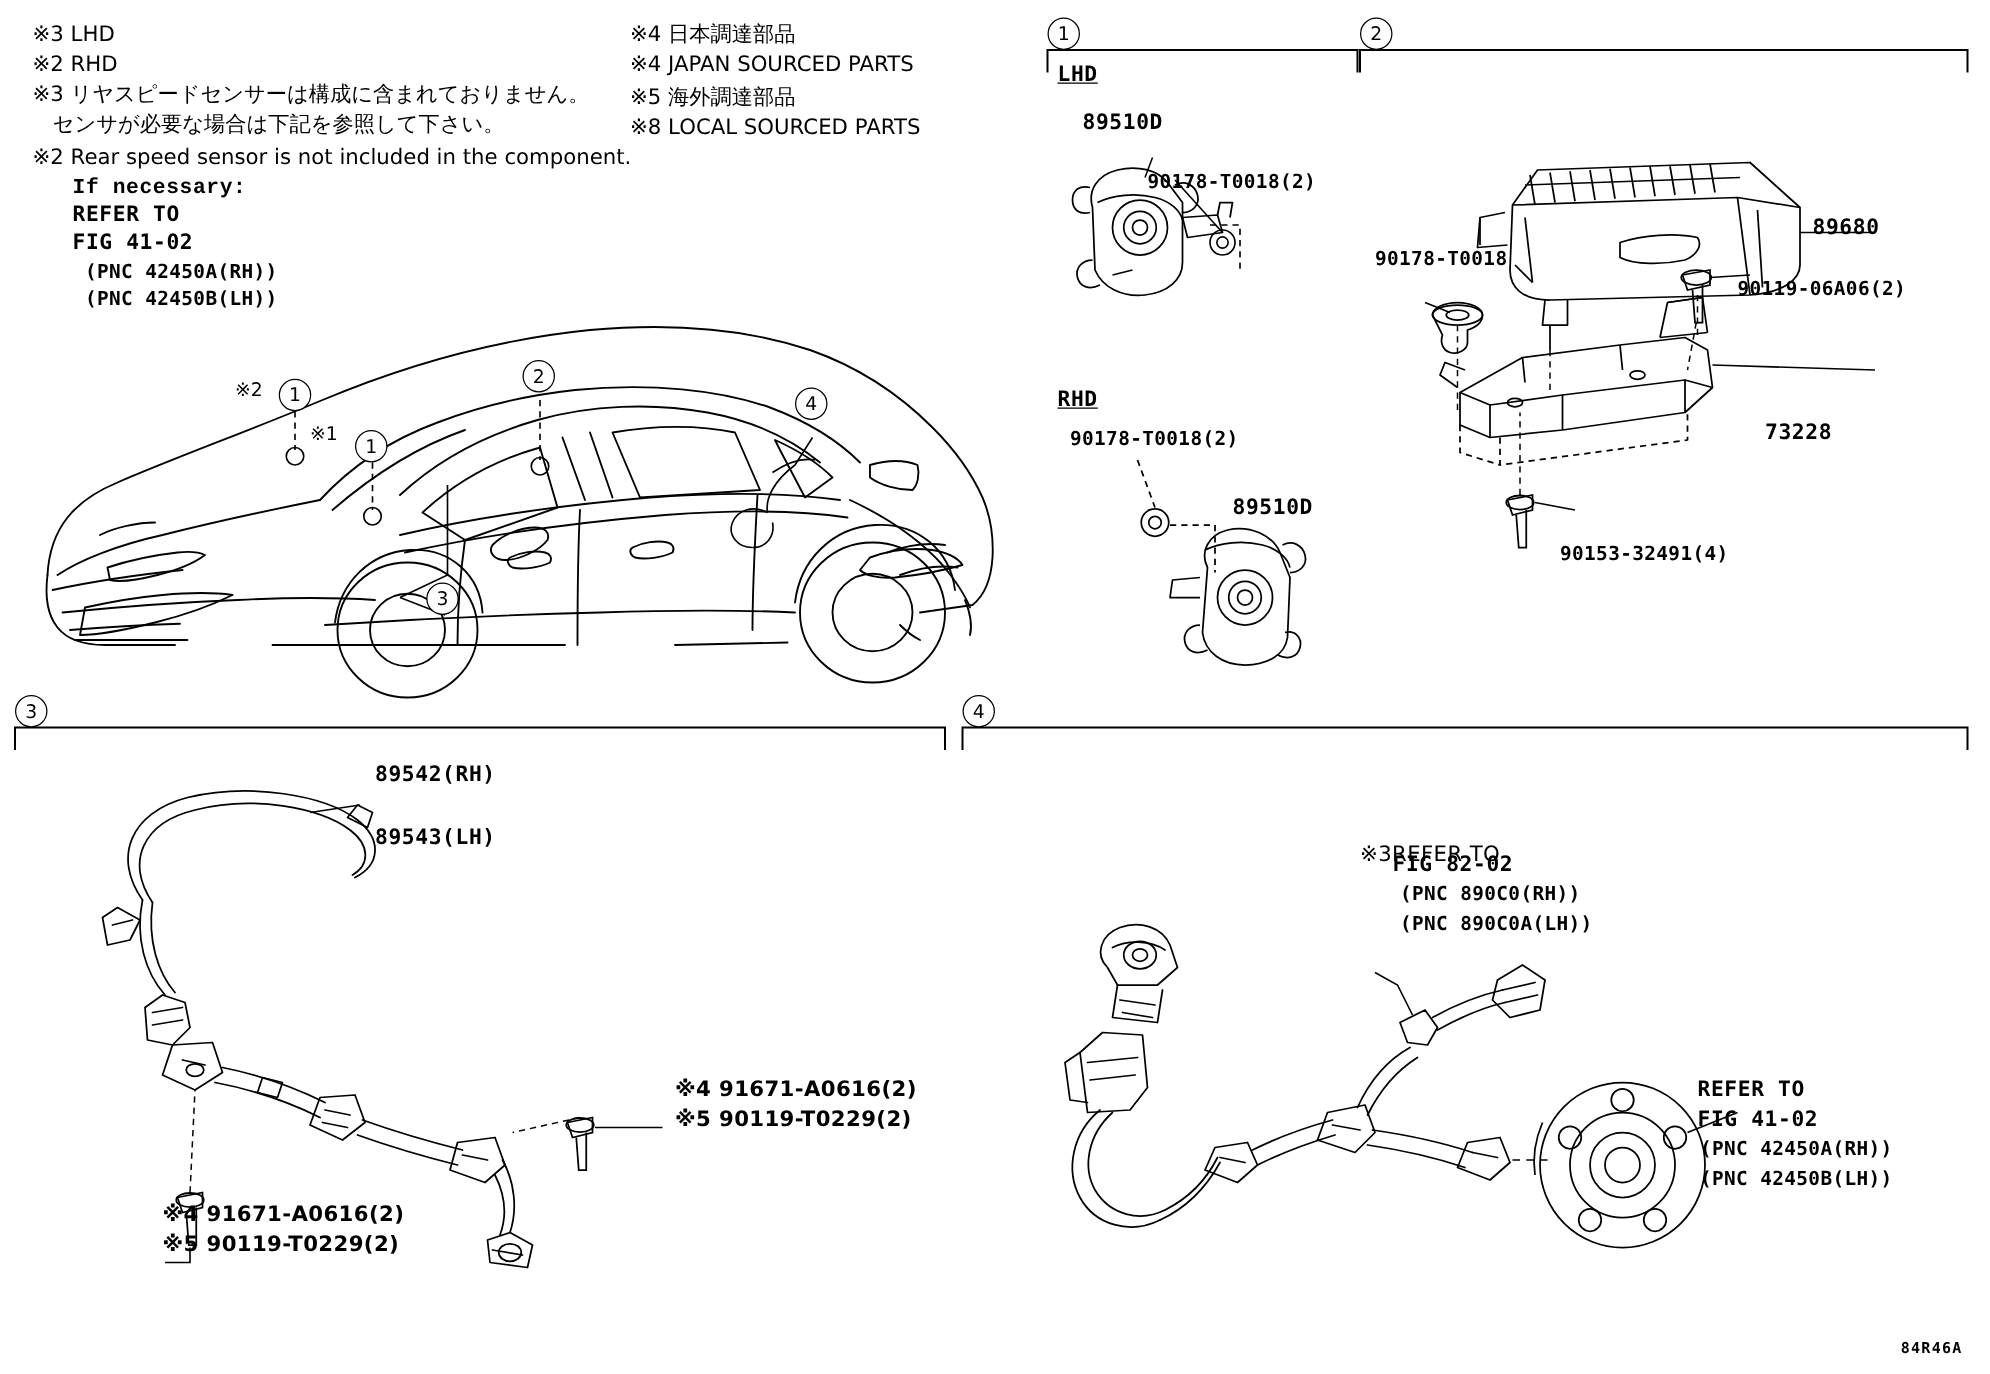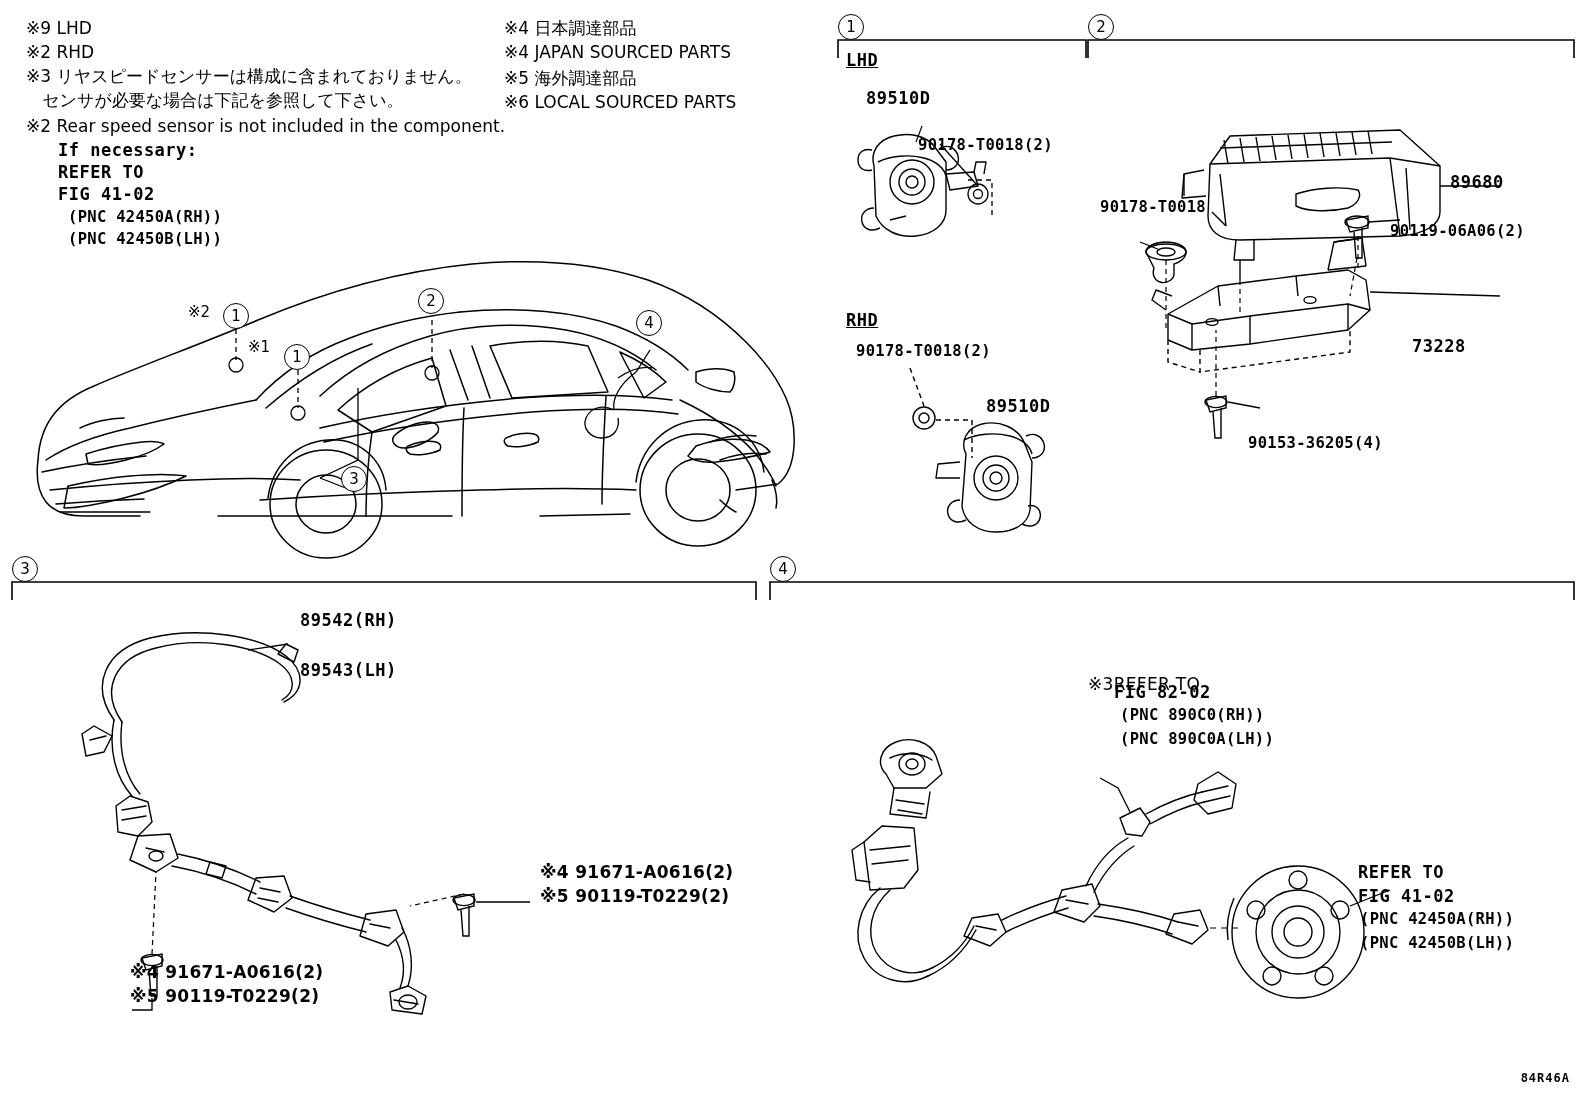--- a/index.html
+++ b/index.html
@@ -71,40 +71,40 @@
     font-weight: 700;
     letter-spacing: 1px;
   }
 </style>
 </head>
 <body>
 
 <div class="page">
 
   <div class="note-block" style="left:26px; top:18px;">
-    <div class="jp txt" style="left:0; top:0;">※9 LHD</div>
+    <div class="jp txt" style="left:0; top:0;">※3 LHD</div>
     <div class="jp txt" style="left:0; top:24px;">※2 RHD</div>
     <div class="jp txt" style="left:0; top:48px;">※3 リヤスピードセンサーは構成に含まれておりません。</div>
     <div class="jp txt" style="left:0; top:72px;">   センサが必要な場合は下記を参照して下さい。</div>
     <div class="jp txt" style="left:0; top:98px;">※2 Rear speed sensor is not included in the component.</div>
   </div>
 
   <div class="note-block" style="left:58px; top:140px;">
-    <div class="mono txt" style="left:0; top:0;">If necessary:</div>
+    <div class="mono txt" style="left:0; top:0;font-family:Liberation Mono, monospace;">If necessary:</div>
     <div class="mono txt" style="left:0; top:22px;">REFER TO</div>
     <div class="mono txt" style="left:0; top:44px;">FIG 41-02</div>
     <div class="mono-sm txt" style="left:10px; top:68px;">(PNC 42450A(RH))</div>
     <div class="mono-sm txt" style="left:10px; top:90px;">(PNC 42450B(LH))</div>
   </div>
 
   <div class="note-block" style="left:504px; top:18px;">
     <div class="jp txt" style="left:0; top:0;">※4 日本調達部品</div>
     <div class="jp txt" style="left:0; top:24px;">※4 JAPAN SOURCED PARTS</div>
     <div class="jp txt" style="left:0; top:50px;">※5 海外調達部品</div>
-    <div class="jp txt" style="left:0; top:74px;">※6 LOCAL SOURCED PARTS</div>
+    <div class="jp txt" style="left:0; top:74px;">※8 LOCAL SOURCED PARTS</div>
   </div>
 
   <svg width="820" height="420" viewBox="0 0 820 420" style="left:20px; top:160px;">
     <g fill="none" stroke="#000" stroke-width="1.5" stroke-linejoin="round" stroke-linecap="round">
 
       <path d="M18,300 C20,262 40,240 74,226 C120,206 176,186 238,160 C300,134 372,112 452,104 C520,98 580,104 628,120 C668,134 700,156 726,182 C744,200 758,220 766,238 C772,252 775,268 774,286 C773,302 768,316 758,324 L716,330"></path>
       <path d="M18,300 C16,316 18,332 26,342 C34,352 48,356 64,356 L120,356"></path>
       <path d="M198,356 L432,356"></path>
       <path d="M520,356 L610,354"></path>
       <path d="M700,340 C706,346 712,350 716,352"></path>
@@ -358,21 +358,21 @@
       <path d="M268,122 L300,120"></path>
       <path d="M128,302 L160,308"></path>
       <path d="M60,150 L40,142"></path>
     </g>
   </svg>
 
   <div class="mono txt" style="left:1450px; top:172px;">89680</div>
   <div class="mono-sm txt" style="left:1100px; top:198px;">90178-T0018</div>
   <div class="mono-sm txt" style="left:1390px; top:222px;">90119-06A06(2)</div>
   <div class="mono txt" style="left:1412px; top:336px;">73228</div>
-  <div class="mono-sm txt" style="left:1248px; top:434px;">90153-36205(4)</div>
+  <div class="mono-sm txt" style="left:1248px; top:434px;">90153-32491(4)</div>
 
   <svg width="760" height="30" viewBox="0 0 760 30" style="left:10px; top:572px;">
     <path d="M2,28 L2,10 L746,10 L746,28" fill="none" stroke="#000" stroke-width="1.6"></path>
   </svg>
   <div class="circnum" style="left:12px; top:556px;">3</div>
 
   <svg width="560" height="420" viewBox="0 0 560 420" style="left:60px; top:610px;">
     <g fill="none" stroke="#000" stroke-width="1.4" stroke-linejoin="round" stroke-linecap="round">
 
       <path d="M54,110 C30,76 44,40 90,28 C140,16 200,26 226,46 C246,62 244,82 224,92"></path>

